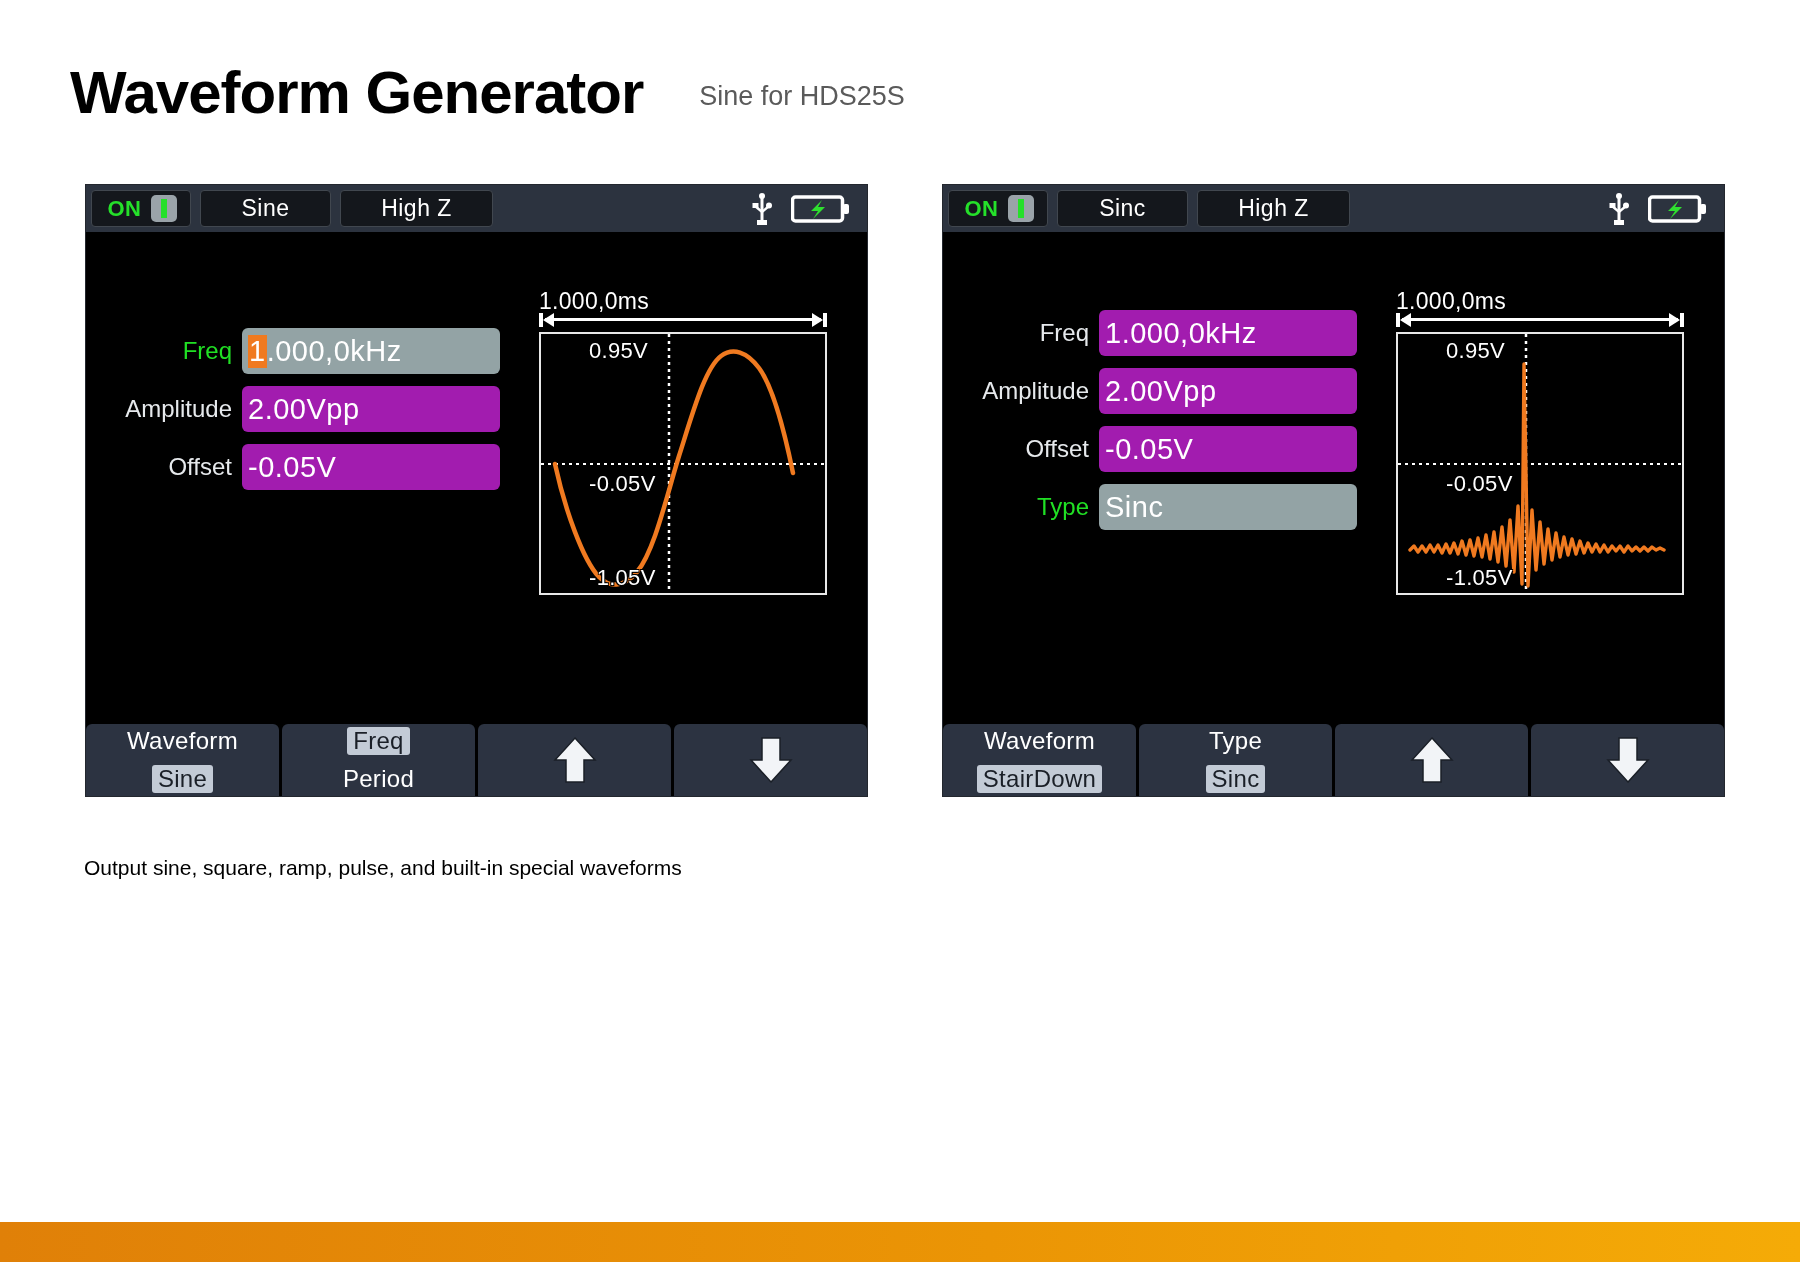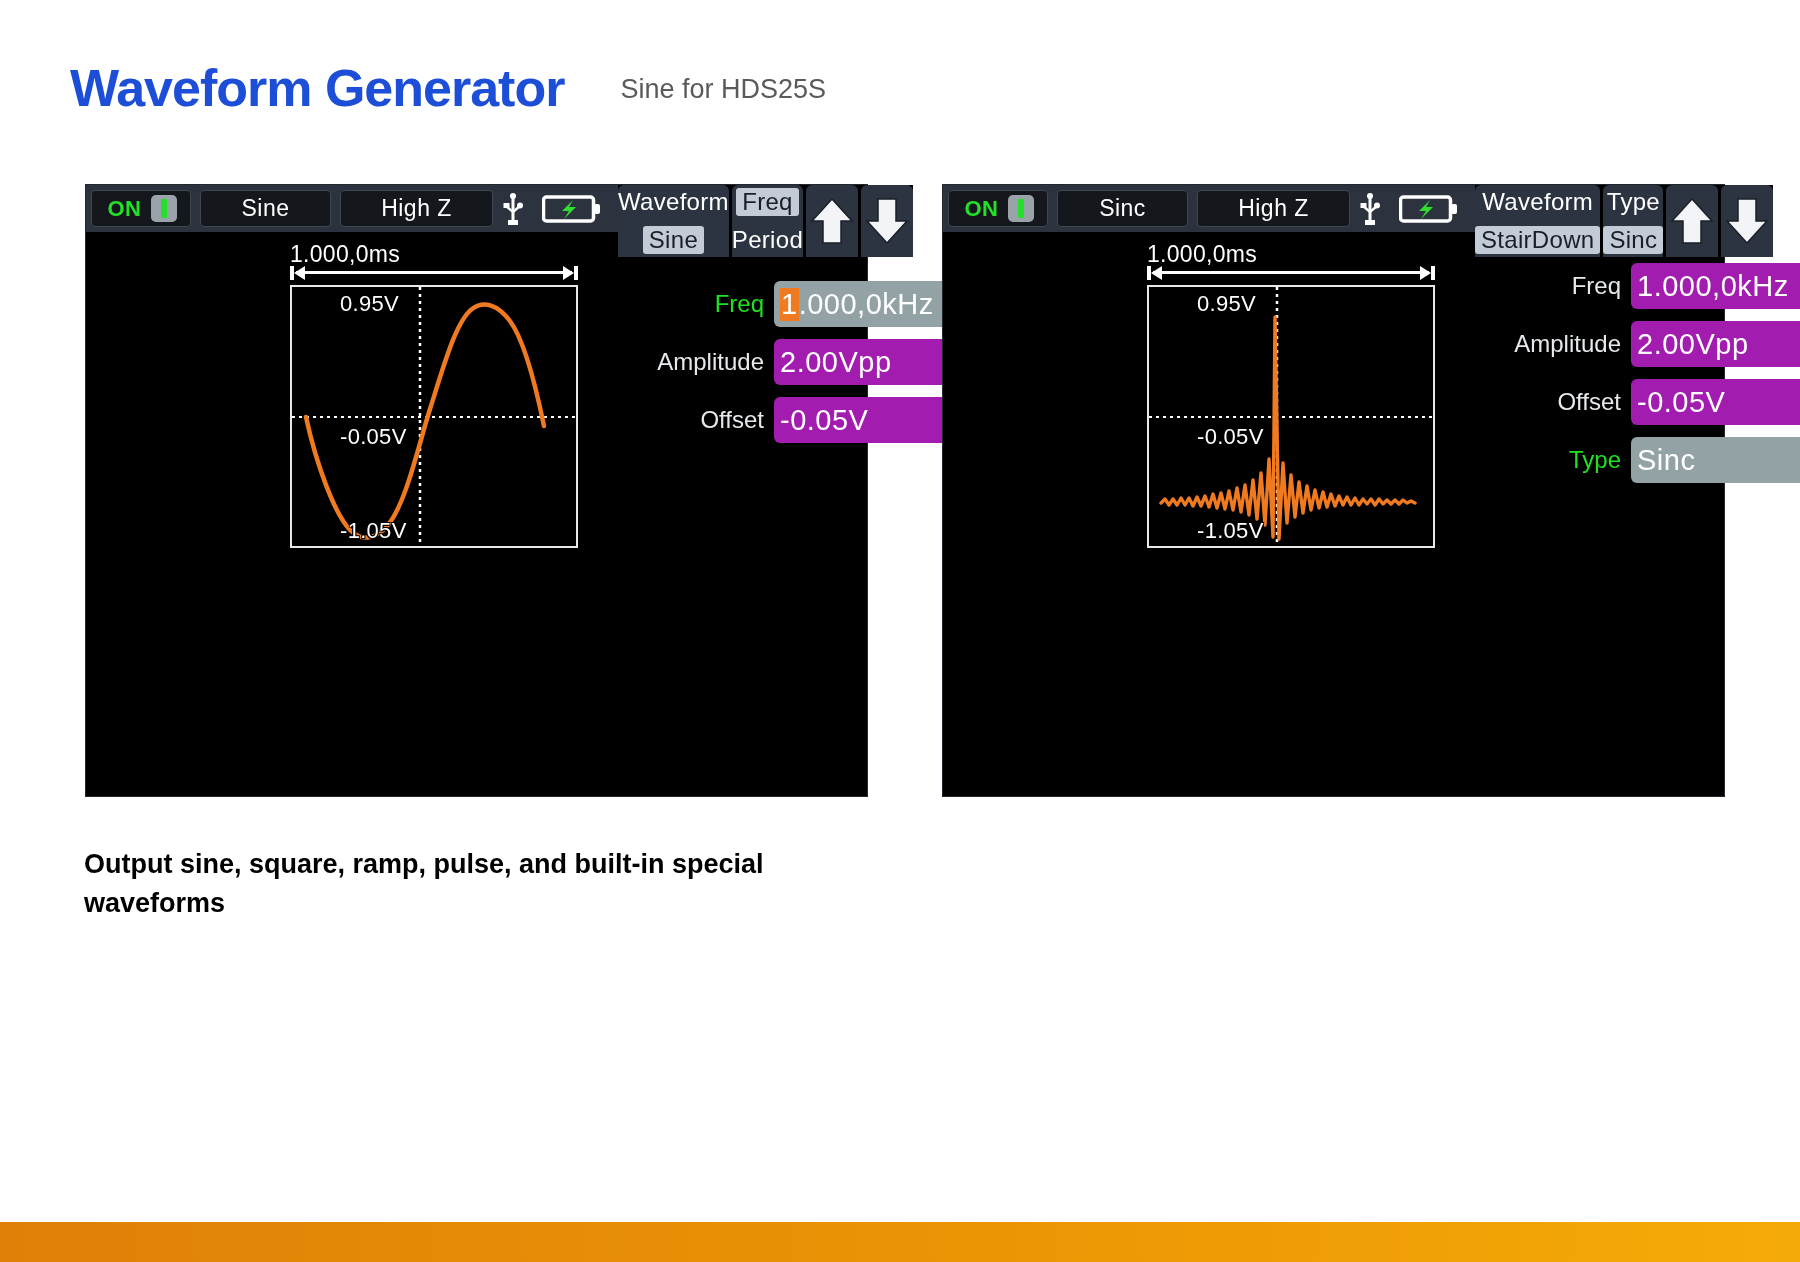--- a/index.html
+++ b/index.html
@@ -22,23 +22,23 @@
 
   
   .title-row {
     position: absolute;
     left: 70px;
     top: 58px;
     display: flex;
     align-items: baseline;
   }
   .title-main {
-    font-size: 52px;
+    font-size: 60px;
     font-weight: bold;
-    color: #1d4ed8;
+    color: #000000;
     letter-spacing: -1px;
     white-space: nowrap;
   }
   .title-accent {
     font-size: 74px;
     font-weight: bold;
     color: #3f6eb5;
     letter-spacing: -1px;
     margin-left: 26px;
     white-space: nowrap;
@@ -54,21 +54,21 @@
 
   
   .screen {
     position: absolute;
     top: 184px;
     width: 783px;
     height: 613px;
     background: #000000;
     border: 1px solid #23272e;
     display: flex;
-    flex-direction: row;
+    flex-direction: column;
     font-family: "Liberation Sans", sans-serif;
   }
   .screen.left  { left: 85px; }
   .screen.right { left: 942px; }
 
   
   .statusbar {
     height: 47px;
     background: #2c333f;
     display: flex;
@@ -266,24 +266,24 @@
     background: #c3cbd6;
     color: #1a1f27;
     border-radius: 3px;
     padding: 0 6px;
   }
   .arrow-key svg { display: block; }
 
   
   .caption {
     position: absolute;
-    font-size: 27px;
+    font-size: 21px;
     color: #000000;
-    line-height: 39px;
-    font-weight: 700;
+    line-height: 46px;
+    font-weight: 400;
   }
   .caption.left  { left: 84px;  top: 845px; width: 790px; }
   .caption.right { left: 940px; top: 845px; width: 800px; }
 
   
   .bottom-bar {
     position: absolute;
     left: 0; bottom: 0;
     width: 1800px;
     height: 40px;

